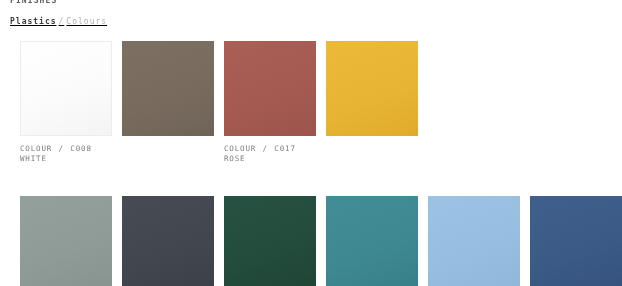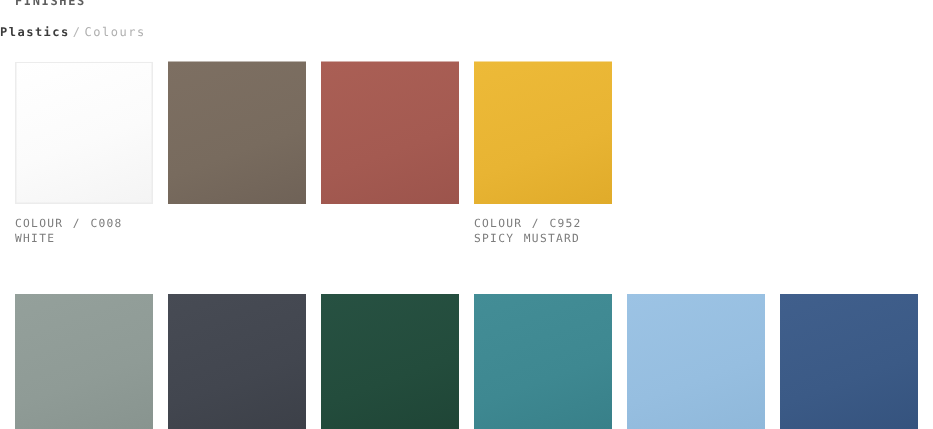--- a/index.html
+++ b/index.html
@@ -24,25 +24,26 @@
     font-size: 8px;
     letter-spacing: 1.1px;
     color: #5d5d5d;
     font-weight: bold;
     text-transform: uppercase;
     white-space: nowrap;
   }
 
   .breadcrumb {
     position: absolute;
-    left: 0;
+    left: 10px;
     top: 17px;
     font-size: 8px;
     letter-spacing: 1.0px;
     white-space: nowrap;
+    text-decoration: underline;
   }
   .crumb-current {
     color: #3c3c3c;
     font-weight: bold;
   }
   .crumb-sep {
     color: #b5b5b5;
     padding: 0 2px;
   }
   .crumb-child {
@@ -55,20 +56,21 @@
     left: 10px;
     top: 41px;
     width: 604px;
     display: grid;
     grid-template-columns: repeat(6, 92px);
     column-gap: 10px;
     row-gap: 0;
   }
   .swatch-cell {
     width: 92px;
+    margin-left: 10px;
   }
   .swatch-chip {
     width: 92px;
     height: 95px;
     display: block;
   }
   .swatch-chip.has-border {
     box-shadow: inset 0 0 0 1px #ececec;
   }
   .swatch-label {
@@ -96,24 +98,24 @@
 
   <div class="swatch-cell">
     <div class="swatch-chip has-border" style="background: linear-gradient(160deg, rgb(255, 255, 255) 0%, rgb(251, 251, 251) 55%, rgb(244, 244, 244) 100%);"></div>
     <div class="swatch-label">COLOUR / C008 WHITE</div>
   </div>
   <div class="swatch-cell">
     <div class="swatch-chip" style="background: linear-gradient(160deg, rgb(125, 111, 98) 0%, rgb(120, 107, 94) 60%, rgb(111, 98, 87) 100%);"></div>
   </div>
   <div class="swatch-cell">
     <div class="swatch-chip" style="background: linear-gradient(160deg, rgb(170, 95, 85) 0%, rgb(164, 90, 81) 60%, rgb(156, 84, 76) 100%);"></div>
+    <div class="swatch-label">COLOUR / C017 ROSE</div>
   </div>
   <div class="swatch-cell">
     <div class="swatch-chip" style="background: linear-gradient(160deg, rgb(237, 186, 56) 0%, rgb(232, 180, 51) 60%, rgb(224, 171, 42) 100%);"></div>
-    <div class="swatch-label">COLOUR / C952 SPICY MUSTARD</div>
   </div>
 
   <div class="row-gap-spacer"></div>
 
   <div class="swatch-cell row-2">
     <div class="swatch-chip" style="background: linear-gradient(160deg, rgb(148, 160, 155) 0%, rgb(143, 155, 150) 60%, rgb(136, 148, 143) 100%);"></div>
 
   </div>
   <div class="swatch-cell row-2">
     <div class="swatch-chip" style="background: linear-gradient(160deg, rgb(71, 75, 84) 0%, rgb(66, 70, 79) 60%, rgb(60, 64, 72) 100%);"></div>

